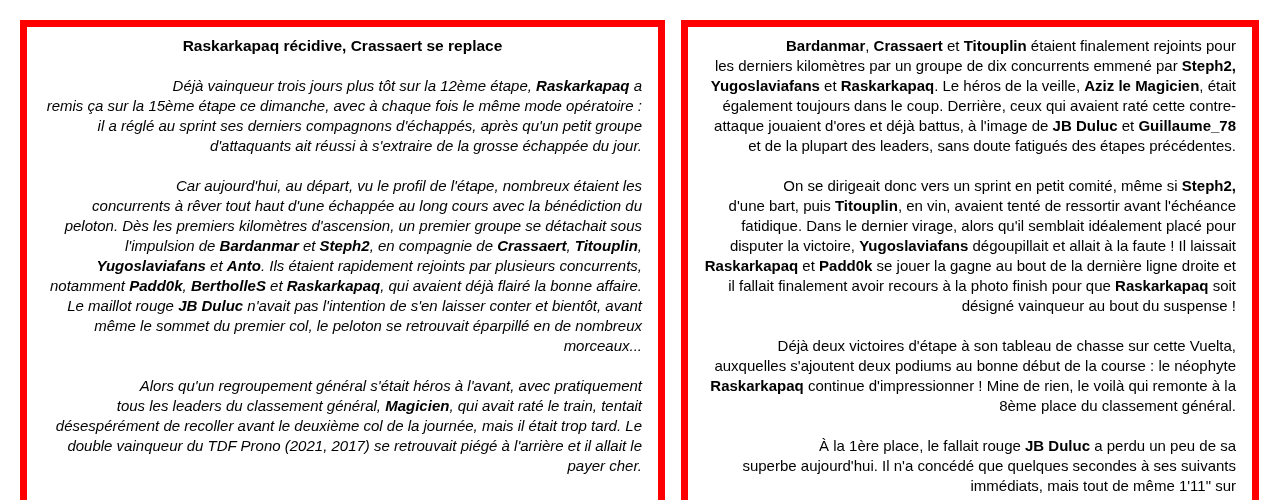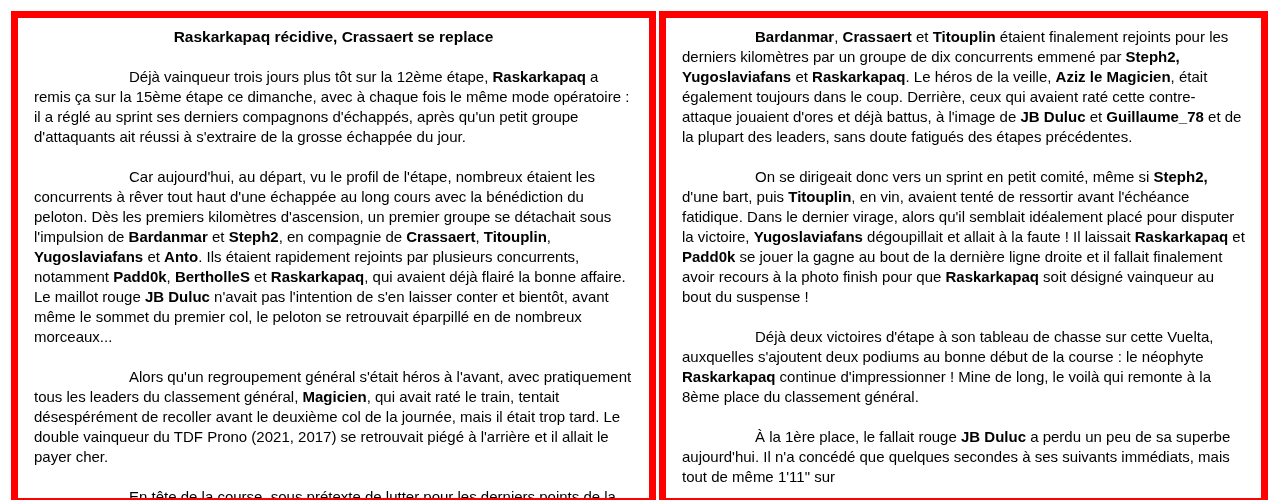--- a/index.html
+++ b/index.html
@@ -11,23 +11,23 @@
     overflow: hidden;
   }
   body {
     font-family: "Liberation Sans", "DejaVu Sans", sans-serif;
     color: #000000;
   }
   .doc {
     box-sizing: border-box;
     width: 1279px;
     height: 500px;
-    padding: 11px;
+    padding: 20px;
     display: flex;
-    gap: 3px;
+    gap: 16px;
   }
   .panel {
     box-sizing: border-box;
     border: 7px solid #fe0000;
     background: #ffffff;
     height: 494px;
     overflow: hidden;
     padding: 9px 16px 6px 16px;
     font-size: 15px;
     line-height: 20px;
@@ -36,41 +36,41 @@
   .panel-right { flex: 1; }
   .panel h1 {
     font-size: 15.5px;
     line-height: 20px;
     font-weight: bold;
     text-align: center;
     margin: 0 0 20px 0;
   }
   .panel p {
     margin: 0 0 20px 0;
-    text-align: left;
+    text-align: right;
   }
   .panel p:last-child { margin-bottom: 0; }
-  .panel-left  p { text-indent: 95px; }
+  .panel-left  p { text-indent: 95px; font-style: italic; }
   .panel-right p { text-indent: 73px; }
   b { font-weight: bold; }
 </style>
 </head>
 <body>
 
 <div class="doc">
   <div class="panel panel-left">
     <h1>Raskarkapaq récidive, Crassaert se replace</h1>
     <div>
         <p><span>Déjà vainqueur trois jours plus tôt sur la 12ème étape, </span><b>Raskarkapaq</b><span> a remis ça sur la 15ème étape ce dimanche, avec à chaque fois le même mode opératoire : il a réglé au sprint ses derniers compagnons d'échappés, après qu'un petit groupe d'attaquants ait réussi à s'extraire de la grosse échappée du jour.</span></p>
         <p><span>Car aujourd'hui, au départ, vu le profil de l'étape, nombreux étaient les concurrents à rêver tout haut d'une échappée au long cours avec la bénédiction du peloton. Dès les premiers kilomètres d'ascension, un premier groupe se détachait sous l'impulsion de </span><b>Bardanmar</b><span> et </span><b>Steph2</b><span>, en compagnie de </span><b>Crassaert</b><span>, </span><b>Titouplin</b><span>, </span><b>Yugoslaviafans</b><span> et </span><b>Anto</b><span>. Ils étaient rapidement rejoints par plusieurs concurrents, notamment </span><b>Padd0k</b><span>, </span><b>BertholleS</b><span> et </span><b>Raskarkapaq</b><span>, qui avaient déjà flairé la bonne affaire. Le maillot rouge </span><b>JB Duluc</b><span> n'avait pas l'intention de s'en laisser conter et bientôt, avant même le sommet du premier col, le peloton se retrouvait éparpillé en de nombreux morceaux...</span></p>
         <p><span>Alors qu'un regroupement général s'était héros à l'avant, avec pratiquement tous les leaders du classement général, </span><b>Magicien</b><span>, qui avait raté le train, tentait désespérément de recoller avant le deuxième col de la journée, mais il était trop tard. Le double vainqueur du TDF Prono (2021, 2017) se retrouvait piégé à l'arrière et il allait le payer cher.</span></p>
         <p><span>En tête de la course, sous prétexte de lutter pour les derniers points de la montagne en jeu sur cette étape, </span></p>
       </div>
   </div>
   <div class="panel panel-right">
     <div>
         <p><b>Bardanmar</b><span>, </span><b>Crassaert</b><span> et </span><b>Titouplin</b><span> étaient finalement rejoints pour les derniers kilomètres par un groupe de dix concurrents emmené par </span><b>Steph2, Yugoslaviafans</b><span> et </span><b>Raskarkapaq</b><span>. Le héros de la veille, </span><b>Aziz le Magicien</b><span>, était également toujours dans le coup. Derrière, ceux qui avaient raté cette contre-attaque jouaient d'ores et déjà battus, à l'image de </span><b>JB Duluc</b><span> et </span><b>Guillaume_78</b><span> et de la plupart des leaders, sans doute fatigués des étapes précédentes.</span></p>
         <p><span>On se dirigeait donc vers un sprint en petit comité, même si </span><b>Steph2,</b><span> d'une bart, puis </span><b>Titouplin</b><span>, en vin, avaient tenté de ressortir avant l'échéance fatidique. Dans le dernier virage, alors qu'il semblait idéalement placé pour disputer la victoire, </span><b>Yugoslaviafans</b><span> dégoupillait et allait à la faute ! Il laissait </span><b>Raskarkapaq</b><span> et </span><b>Padd0k</b><span> se jouer la gagne au bout de la dernière ligne droite et il fallait finalement avoir recours à la photo finish pour que </span><b>Raskarkapaq</b><span> soit désigné vainqueur au bout du suspense !</span></p>
-        <p><span>Déjà deux victoires d'étape à son tableau de chasse sur cette Vuelta, auxquelles s'ajoutent deux podiums au bonne début de la course : le néophyte </span><b>Raskarkapaq</b><span> continue d'impressionner ! Mine de long, le voilà qui remonte à la 8ème place du classement général.</span></p>
+        <p><span>Déjà deux victoires d'étape à son tableau de chasse sur cette Vuelta, auxquelles s'ajoutent deux podiums au bonne début de la course : le néophyte </span><b>Raskarkapaq</b><span> continue d'impressionner ! Mine de rien, le voilà qui remonte à la 8ème place du classement général.</span></p>
         <p><span>À la 1ère place, le fallait rouge </span><b>JB Duluc</b><span> a perdu un peu de sa superbe aujourd'hui. Il n'a concédé que quelques secondes à ses suivants immédiats, mais tout de même 1'11" sur </span></p>
       </div>
   </div>
 </div>
 
 </body></html>

